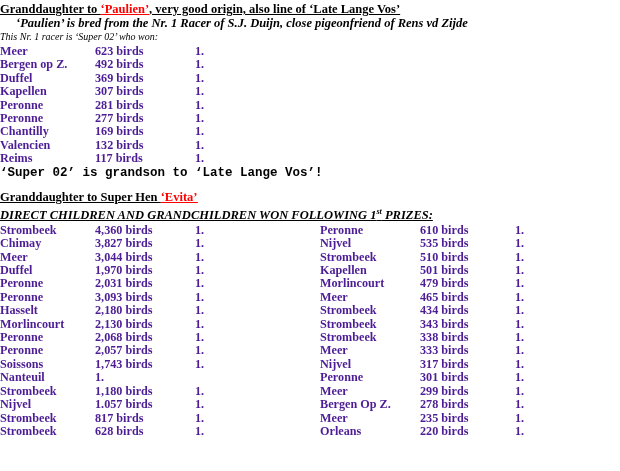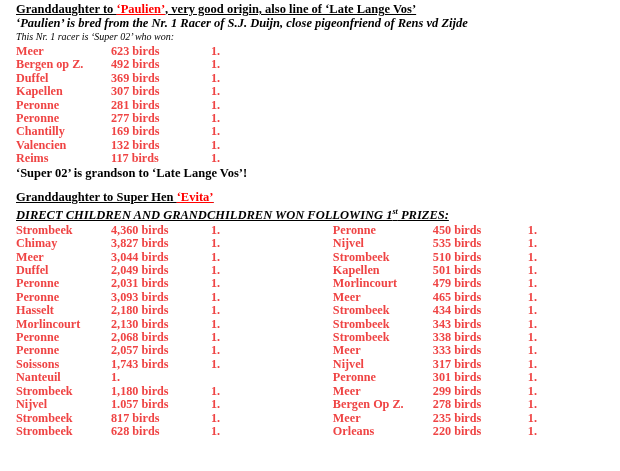--- a/index.html
+++ b/index.html
@@ -11,53 +11,55 @@
     width: 620px;
     height: 471px;
     font-family: "Liberation Serif", serif;
     color: #000000;
     overflow: hidden;
   }
   .page {
     position: relative;
     width: 620px;
     height: 471px;
-    padding: 2px 0 0 16px;
+    padding: 2px 0 0 0;
     box-sizing: border-box;
   }
   .hdr1 {
     font-size: 12.5px;
     font-weight: bold;
     color: #000000;
     text-decoration: underline;
     line-height: 14px;
     white-space: nowrap;
   }
   .hdr1 .red {
     color: #ff0000;
     text-decoration: underline;
   }
   .line-bold {
     font-size: 12.5px;
     font-weight: bold;
     line-height: 14px;
     white-space: nowrap;
+    font-family: Liberation Mono, monospace;
   }
   .line-italic {
     font-size: 10px;
     font-style: italic;
     line-height: 14px;
     white-space: nowrap;
   }
   .line-italic-bold {
     font-size: 12.5px;
     font-style: italic;
     font-weight: bold;
     line-height: 14px;
     white-space: nowrap;
+    margin-left: 16px;
   }
   .caps-italic {
     font-size: 12.5px;
     font-weight: bold;
     font-style: italic;
     line-height: 15px;
     white-space: nowrap;
     text-decoration: underline;
   }
   .caps-italic sup {
@@ -65,21 +67,21 @@
     vertical-align: super;
   }
   .results {
     margin-top: 1px;
   }
   .row {
     display: flex;
     line-height: 13.4px;
     font-size: 12.2px;
     font-weight: bold;
-    color: #ef4444;
+    color: #4c1d95;
     white-space: nowrap;
   }
   .c-place { width: 95px; }
   .c-birds { width: 100px; }
   .c-rank  { width: 40px; }
 
   .two-col {
     display: flex;
     flex-direction: row;
   }
@@ -178,21 +180,21 @@
         <span class="c-birds">3,827 birds</span>
         <span class="c-rank">1.</span>
       </div>
       <div class="row">
         <span class="c-place">Meer</span>
         <span class="c-birds">3,044 birds</span>
         <span class="c-rank">1.</span>
       </div>
       <div class="row">
         <span class="c-place">Duffel</span>
-        <span class="c-birds">2,049 birds</span>
+        <span class="c-birds">1,970 birds</span>
         <span class="c-rank">1.</span>
       </div>
       <div class="row">
         <span class="c-place">Peronne</span>
         <span class="c-birds">2,031 birds</span>
         <span class="c-rank">1.</span>
       </div>
       <div class="row">
         <span class="c-place">Peronne</span>
         <span class="c-birds">3,093 birds</span>
@@ -245,21 +247,21 @@
       <div class="row">
         <span class="c-place">Strombeek</span>
         <span class="c-birds">628 birds</span>
         <span class="c-rank">1.</span>
       </div>
     </div>
 
     <div class="col col-right">
       <div class="row">
         <span class="c-place">Peronne</span>
-        <span class="c-birds">450 birds</span>
+        <span class="c-birds">610 birds</span>
         <span class="c-rank">1.</span>
       </div>
       <div class="row">
         <span class="c-place">Nijvel</span>
         <span class="c-birds">535 birds</span>
         <span class="c-rank">1.</span>
       </div>
       <div class="row">
         <span class="c-place">Strombeek</span>
         <span class="c-birds">510 birds</span>

